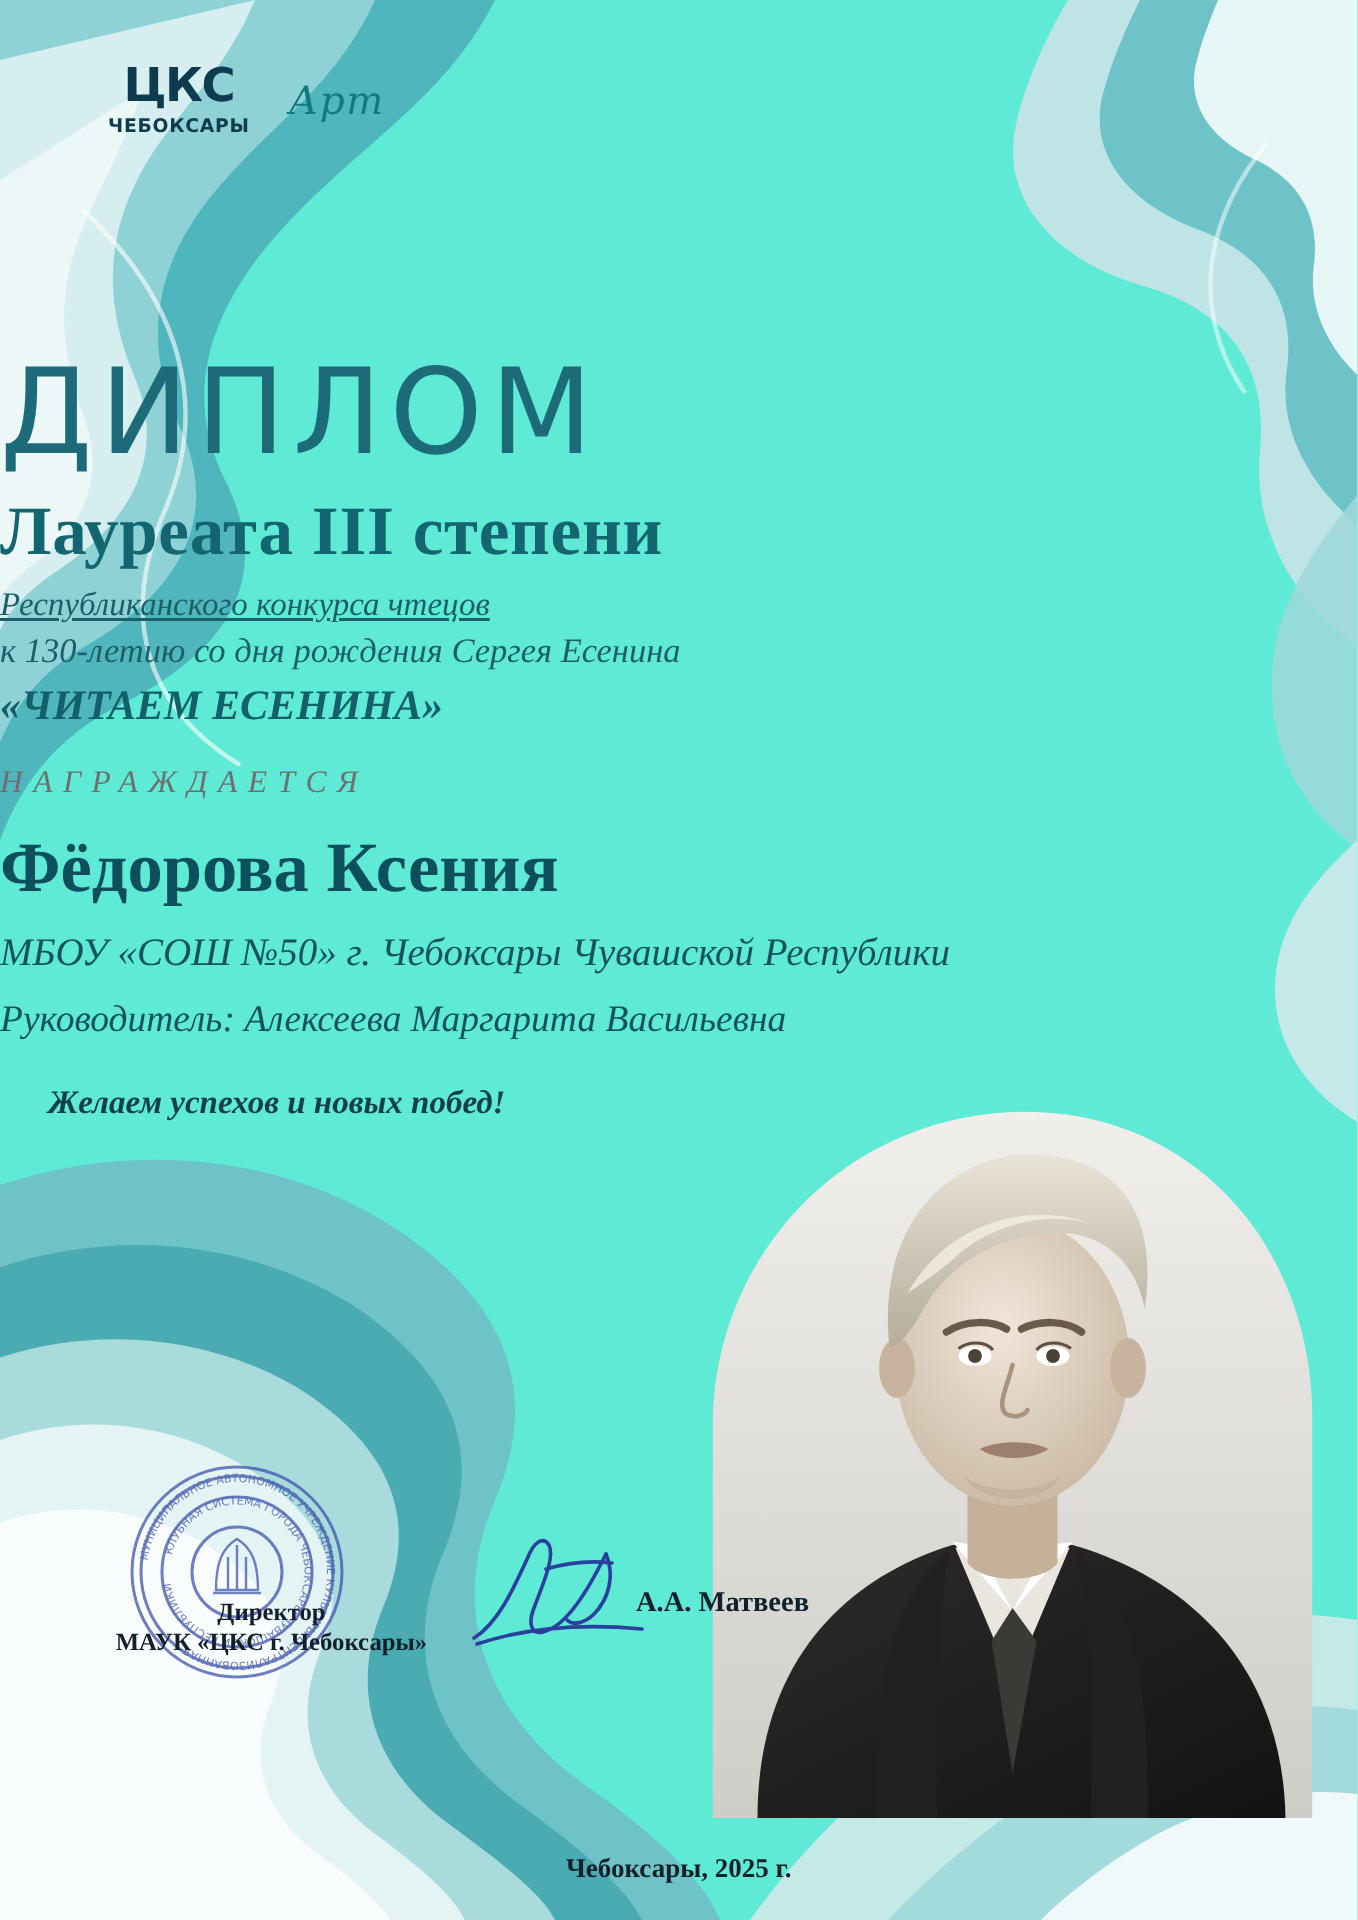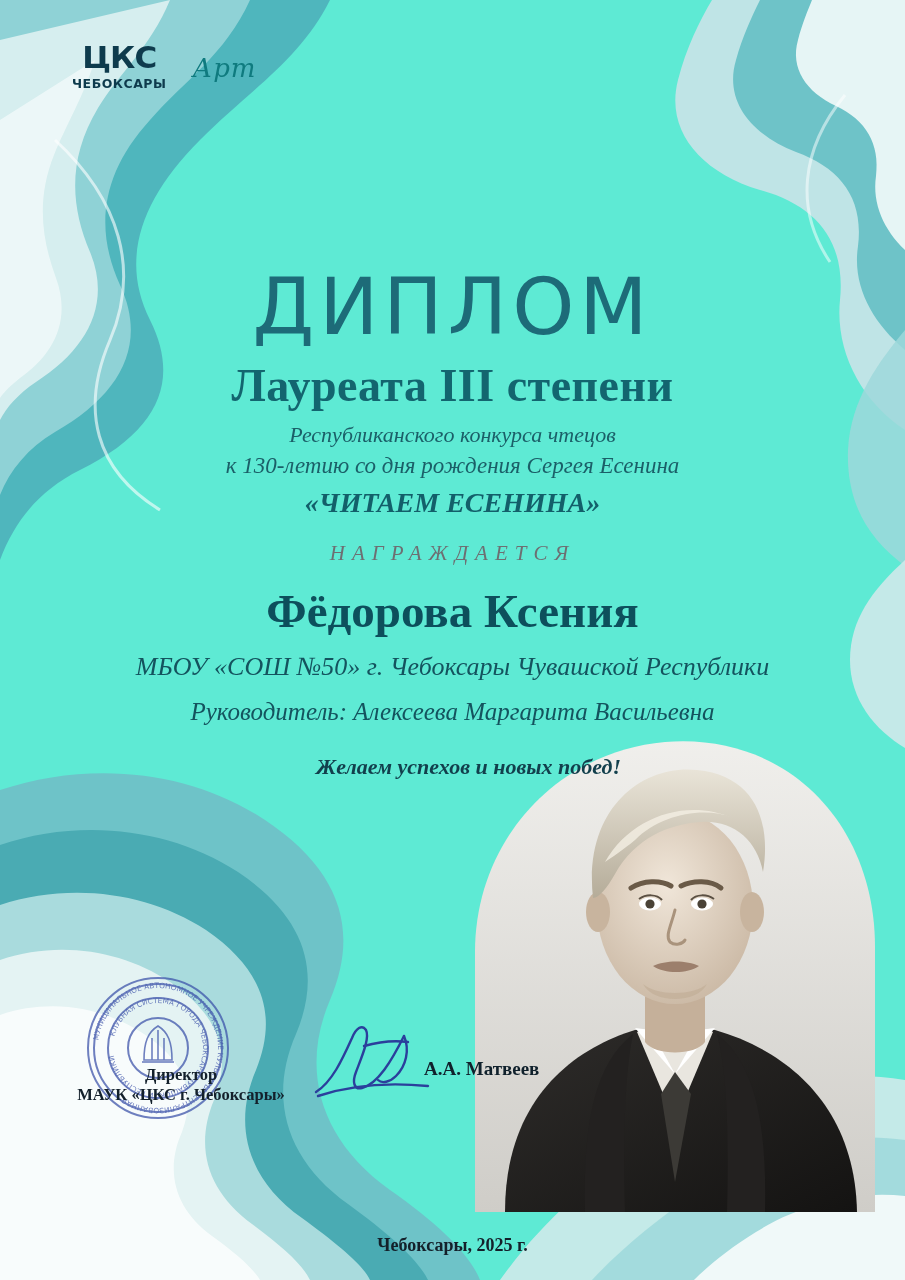--- a/index.html
+++ b/index.html
@@ -84,22 +84,20 @@
     color: #0f7b7f;
   }
 
   
   .content {
     position: absolute;
     top: 0;
     left: 0;
     width: 905px;
     z-index: 5;
-    text-align: center;
-    margin-top: 32px;
   }
   .title-diplom {
     margin-top: 236px;
     font-family: "DejaVu Sans", sans-serif;
     font-size: 79px;
     font-weight: normal;
     letter-spacing: 5px;
     color: #1d6b78;
     line-height: 1;
   }
@@ -110,20 +108,21 @@
     font-size: 46px;
     color: #13656f;
     letter-spacing: 0.5px;
   }
   .sub1 {
     margin-top: 10px;
     font-family: "Liberation Serif", serif;
     font-style: italic;
     font-size: 22px;
     color: #1b5f68;
+    text-decoration: underline;
   }
   .sub2 {
     margin-top: 5px;
     font-family: "Liberation Serif", serif;
     font-style: italic;
     font-size: 23px;
     color: #1b5f68;
   }
   .contest-name {
     margin-top: 8px;

